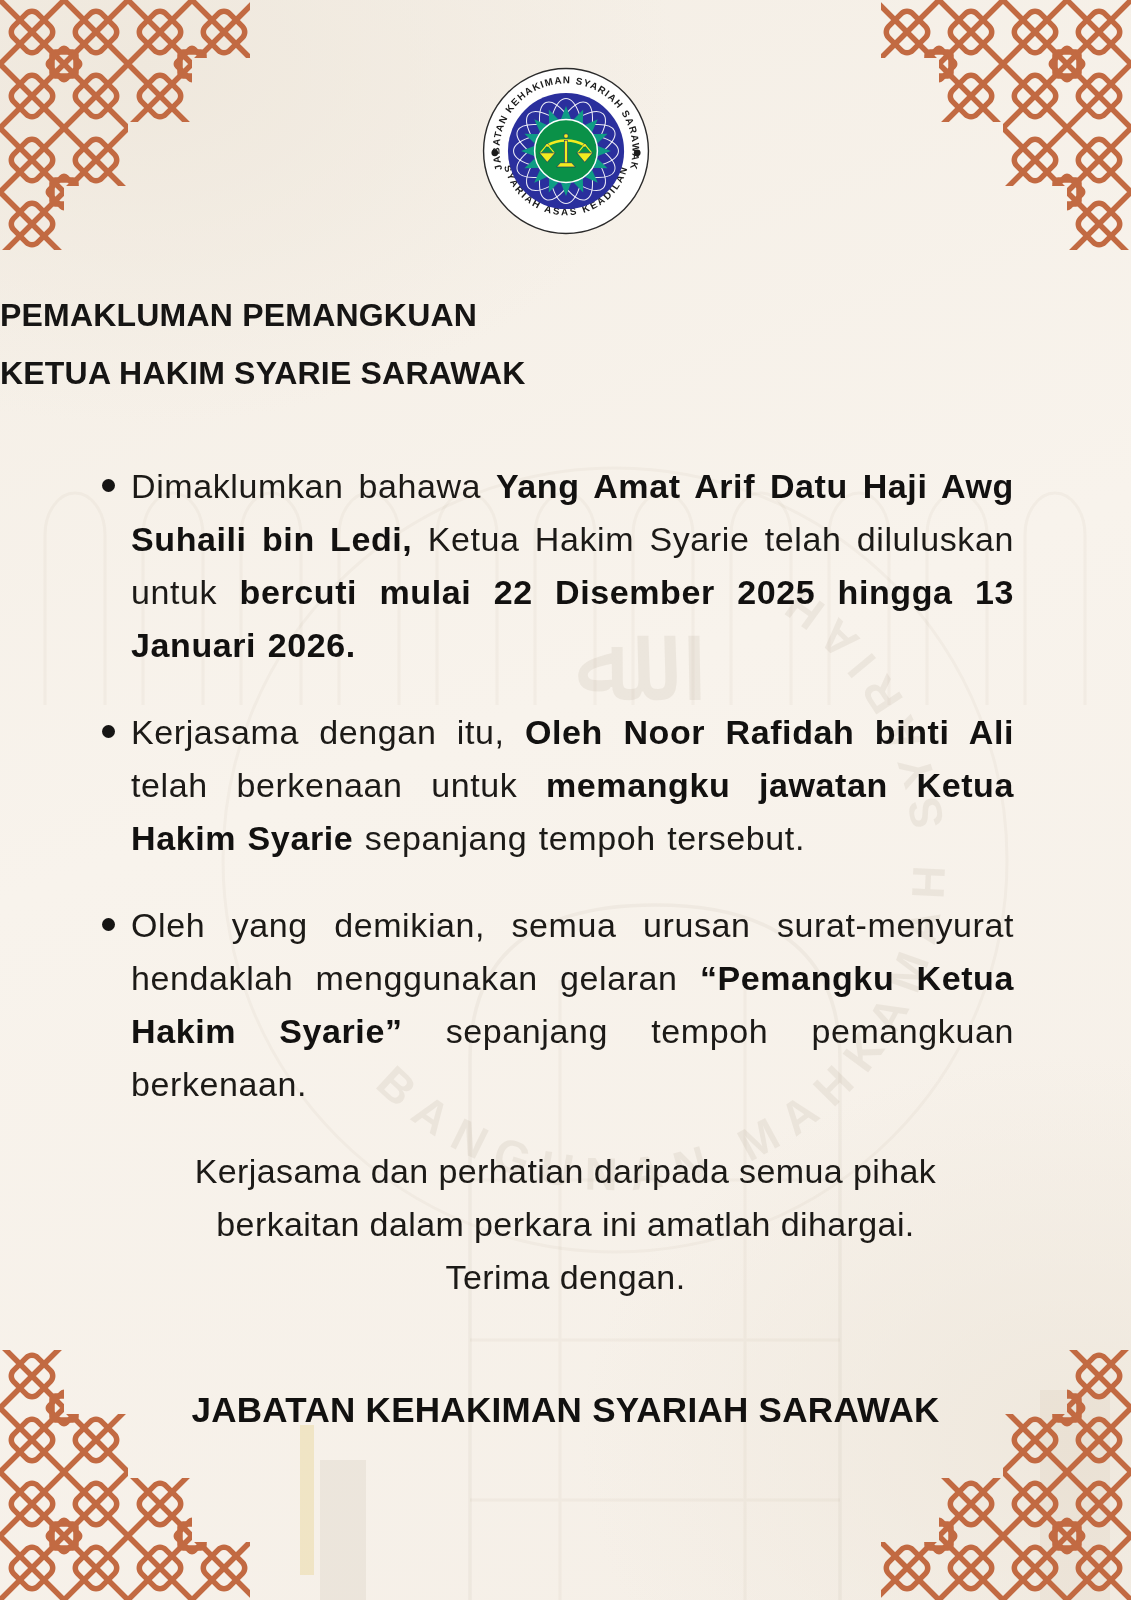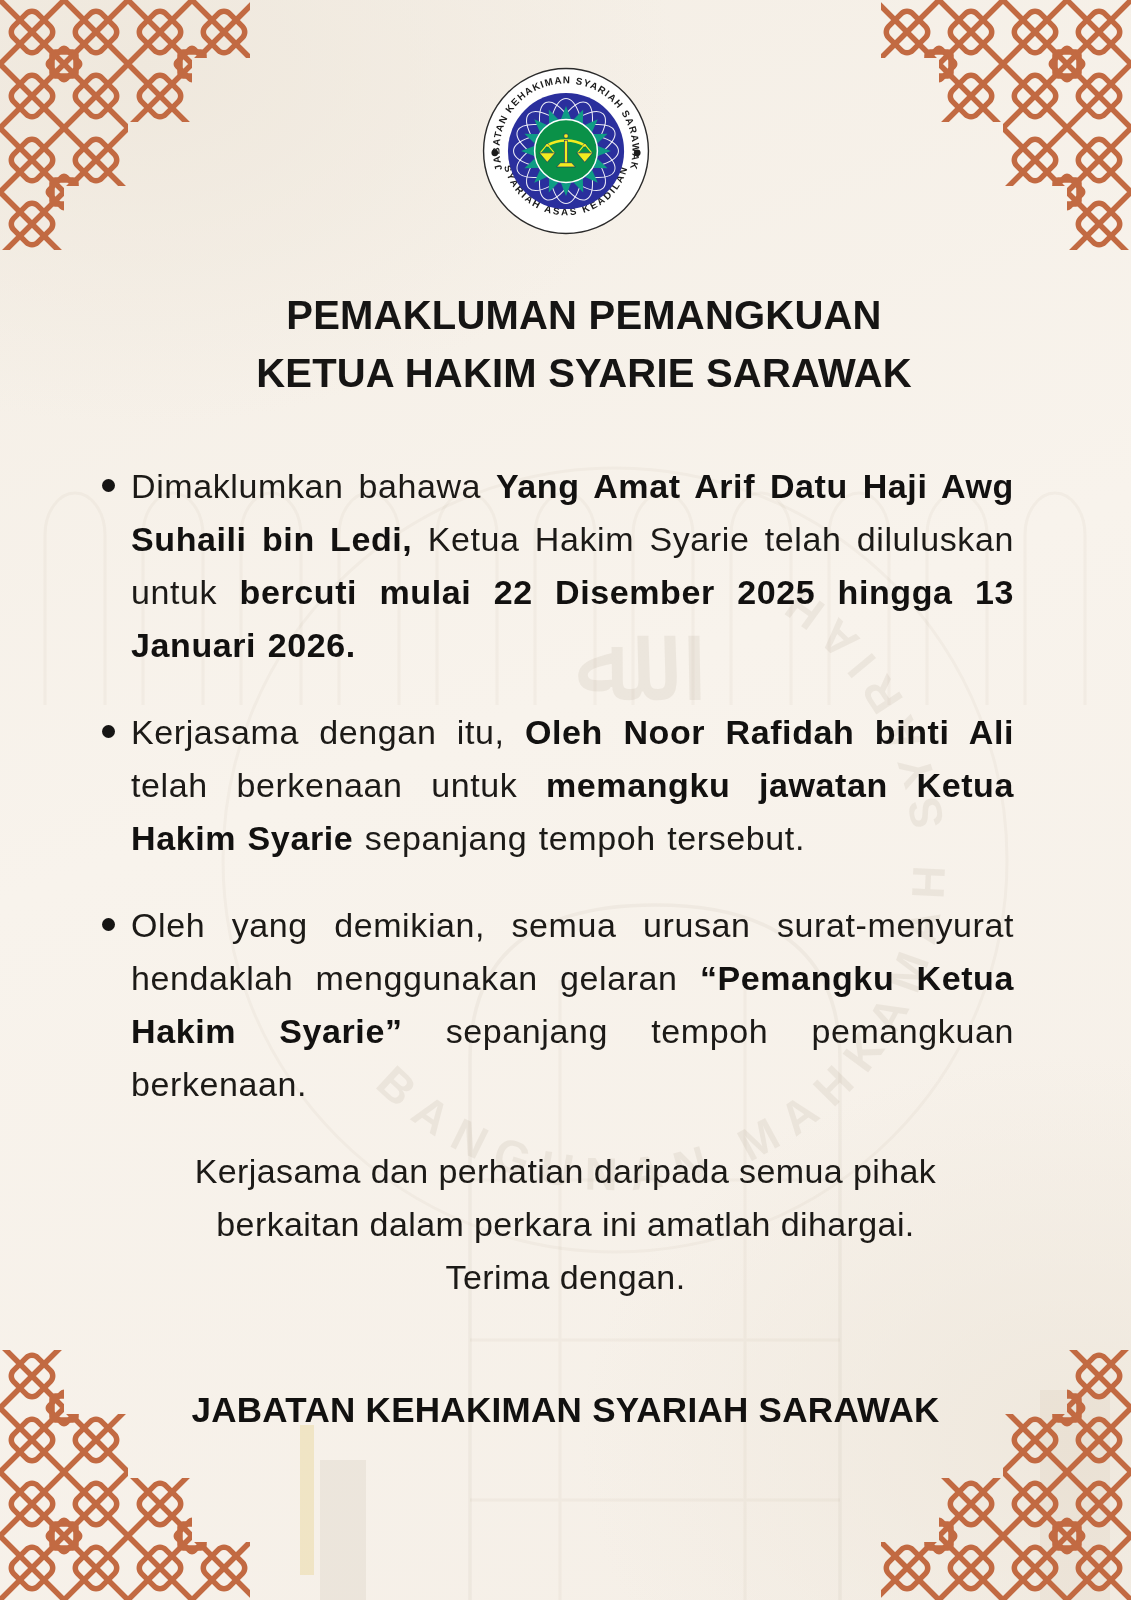--- a/index.html
+++ b/index.html
@@ -33,21 +33,21 @@
 
   .logo-wrap { padding-top:62px; display:flex; justify-content:center; }
   .arcText { font-size:10.5px; font-weight:700; letter-spacing:1.3px; fill:#1b1b1b; }
   .arcTextB { font-size:10.5px; font-weight:700; letter-spacing:2.2px; fill:#1b1b1b; }
   .petal { stroke:rgba(255,255,255,.9); stroke-width:1.1; fill:none; }
   .ray   { fill:var(--logo-teal,#0F9C85); }
   .sc-y  { fill:var(--logo-yellow,#F2EC1F); stroke:#1b1f6e; stroke-width:.6; }
   .sc-l  { stroke:var(--logo-yellow,#F2EC1F); stroke-width:2.6; fill:none; stroke-linecap:round; }
   .sc-s  { stroke:var(--logo-yellow,#F2EC1F); stroke-width:1.2; fill:none; }
 
-  h1 { margin:46px 0 0 0; text-align:center; font-weight:800; font-size:40px; line-height:58px; letter-spacing:.2px; color:#161514;padding-left:37px; }
+  h1 { margin:46px 0 0 0; font-weight:800; font-size:32px; line-height:58px; letter-spacing:.2px; color:#161514; }
   h1 .t-line { display:block; }
 
   #bullet-list { margin:58px 11px 0 131px; width:883px; }
   .bullet-item { position:relative; margin:0 0 34px 0; }
   .bullet-dot { position:absolute; left:-29px; top:19px; width:13px; height:13px; border-radius:50%; background:#161514; }
   .bullet-text { margin:0; font-size:34px; line-height:53px; letter-spacing:.6px; word-spacing:1.5px; text-align:justify; color:#1c1a17; }
   .bullet-text b { font-weight:700; color:#121110; }
 
   .closing { width:884px; margin:22px auto 0; text-align:center; }
   .closing p { margin:0; font-size:34px; line-height:53px; letter-spacing:.4px; color:#1c1a17; }

